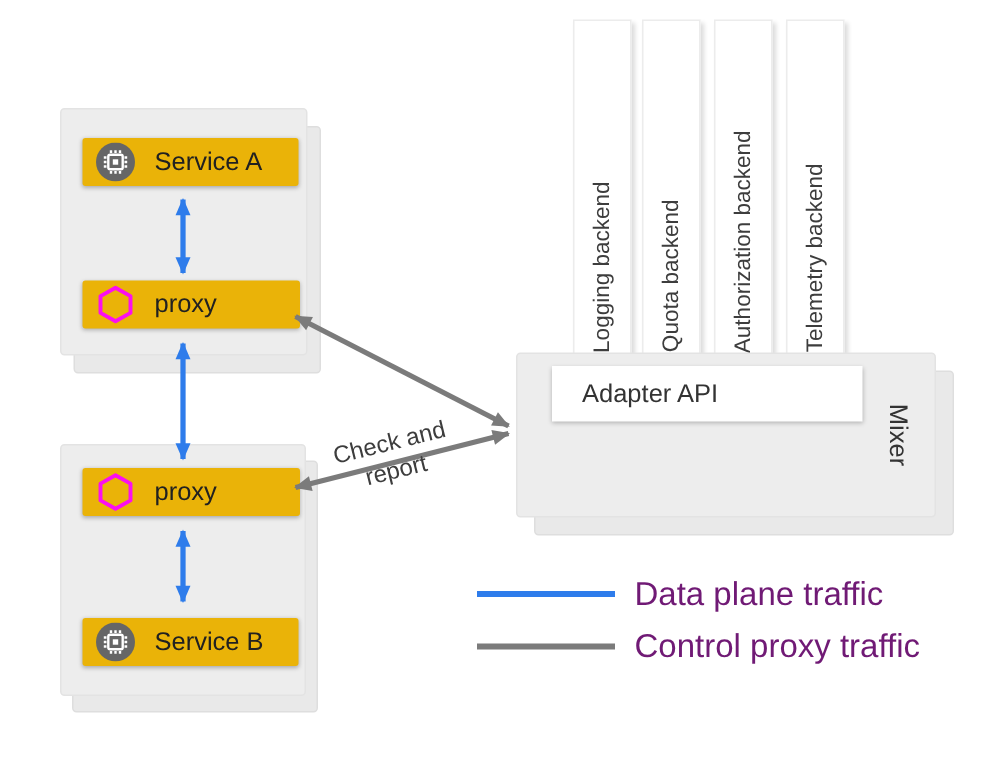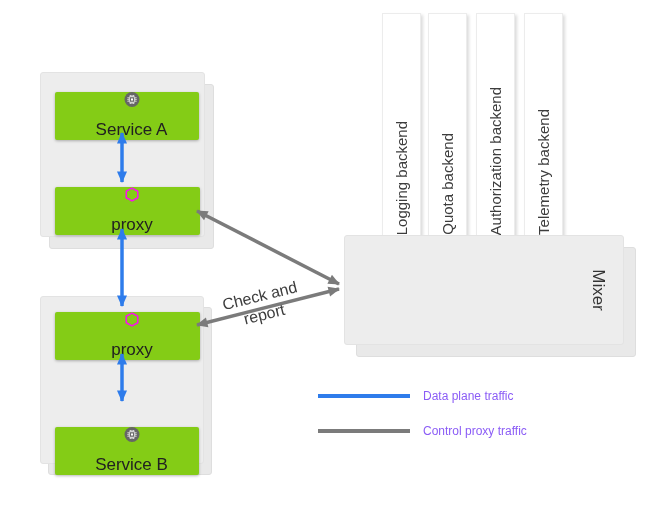--- a/index.html
+++ b/index.html
@@ -5,24 +5,24 @@
   html,body{margin:0;padding:0;background:#fff;}
   #stage{
     position:relative;width:655px;height:511px;background:#fff;overflow:hidden;
     font-family:"Liberation Sans",sans-serif;color:#212121;
   }
   
   .card{position:absolute;background:#ededed;border:1px solid #e3e3e3;border-radius:3px;}
   .card-shadow{position:absolute;background:#e9e9e9;border:1px solid #dedede;border-radius:3px;}
   
   .node{
-    position:absolute;background:#84cc16;border-radius:2px;height:48px;
+    position:absolute;background:#eab308;border-radius:2px;height:32px;
     box-shadow:0 1px 3px rgba(0,0,0,.28);
     display:flex;align-items:center;padding-left:9px;gap:13px;
-    font-size:17px;z-index:3;flex-direction:column;
+    font-size:17px;z-index:3;
   }
   .node .lbl{white-space:nowrap;}
   
   .bar{
     position:absolute;top:13px;width:39px;height:238px;background:#fff;
     border:1px solid #ececec;box-shadow:2px 2px 3px rgba(0,0,0,.14);
     display:flex;justify-content:center;align-items:flex-end;
     padding-bottom:15px;box-sizing:border-box;z-index:1;
   }
   .bar-label{
@@ -45,21 +45,21 @@
   
   #check-report{
     position:absolute;left:209px;top:286px;width:106px;text-align:center;
     transform:rotate(-14deg);font-size:16px;line-height:19px;color:#3d3d3d;z-index:6;
   }
   #check-report span{display:block;}
   
   #legend{position:absolute;left:318px;top:384px;z-index:3;}
   .legend-row{display:flex;align-items:center;height:24px;margin-bottom:11px;}
   .legend-swatch{margin-right:13px;display:block;}
-  .legend-label{font-size:12px;color:#8b5cf6;white-space:nowrap;}
+  .legend-label{font-size:22px;color:#701a75;white-space:nowrap;}
 </style>
 </head>
 <body>
 
 <div id="stage">
 
   <div class="card-shadow" style="left:49px;top:84px;width:163px;height:163px;"></div>
   <div class="card" style="left:40px;top:72px;width:163px;height:163px;"></div>
 
   <div class="card-shadow" style="left:48px;top:307px;width:162px;height:166px;"></div>
@@ -84,21 +84,21 @@
     <span class="lbl">proxy</span>
   </div>
 
   <div class="node" style="left:55px;top:312px;width:136px;">
     <svg width="26" height="26" viewBox="0 0 26 26">
       <polygon points="13,1.8 23,7.4 23,18.6 13,24.2 3,18.6 3,7.4" fill="none" stroke-width="2.6" stroke-linejoin="round" stroke="#fb0ff0"></polygon>
     </svg>
     <span class="lbl">proxy</span>
   </div>
 
-  <div class="node" style="left:55px;top:427px;width:135px;align-items:center;">
+  <div class="node" style="left:55px;top:412px;width:135px;align-items:center;">
     <svg width="26" height="26" viewBox="0 0 26 26">
       <circle cx="13" cy="13" r="13" fill="#666666"></circle>
       <g stroke="#ffffff" stroke-width="1.6" fill="none">
         <rect x="8.2" y="8.2" width="9.6" height="9.6" rx="1.2"></rect>
         <path d="M10 5.2V7 M13 5.2V7 M16 5.2V7 M10 19v1.8 M13 19v1.8 M16 19v1.8 M5.2 10H7 M5.2 13H7 M5.2 16H7 M19 10h1.8 M19 13h1.8 M19 16h1.8"></path>
       </g>
       <rect x="11.2" y="11.2" width="3.6" height="3.6" fill="#ffffff"></rect>
     </svg>
     <span class="lbl">Service B</span>
   </div>
@@ -112,20 +112,23 @@
   <div class="bar" style="left:476px;">
     <span class="bar-label">Authorization backend</span>
   </div>
   <div class="bar" style="left:524px;">
     <span class="bar-label">Telemetry backend</span>
   </div>
 
   <div class="card-shadow" style="left:356px;top:247px;width:278px;height:108px;"></div>
   <div class="card" id="mixer">
     <span id="mixer-label">Mixer</span>
+  </div>
+  <div id="adapter-api">
+    <span>Adapter API</span>
   </div>
 
   <svg id="arrows" width="655" height="511" viewBox="0 0 655 511">
     <defs>
       <marker id="head-blue" markerUnits="userSpaceOnUse" markerWidth="13" markerHeight="11" refX="11" refY="5.5" orient="auto-start-reverse">
         <path d="M0.5,0.5 L12,5.5 L0.5,10.5 Z" fill="#2e7ceb"></path>
       </marker>
       <marker id="head-gray" markerUnits="userSpaceOnUse" markerWidth="13" markerHeight="11" refX="11" refY="5.5" orient="auto-start-reverse">
         <path d="M0.5,0.5 L12,5.5 L0.5,10.5 Z" fill="#7b7b7b"></path>
       </marker>

